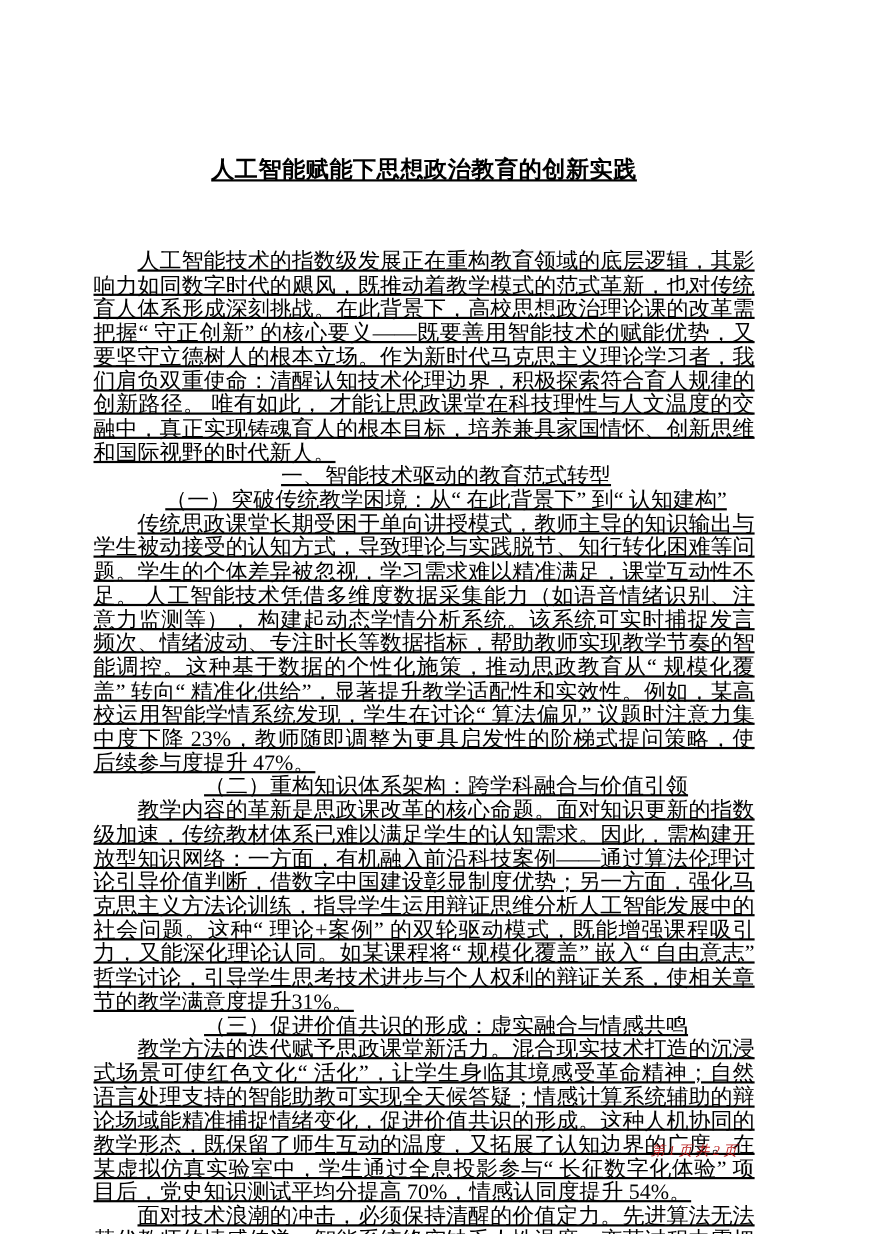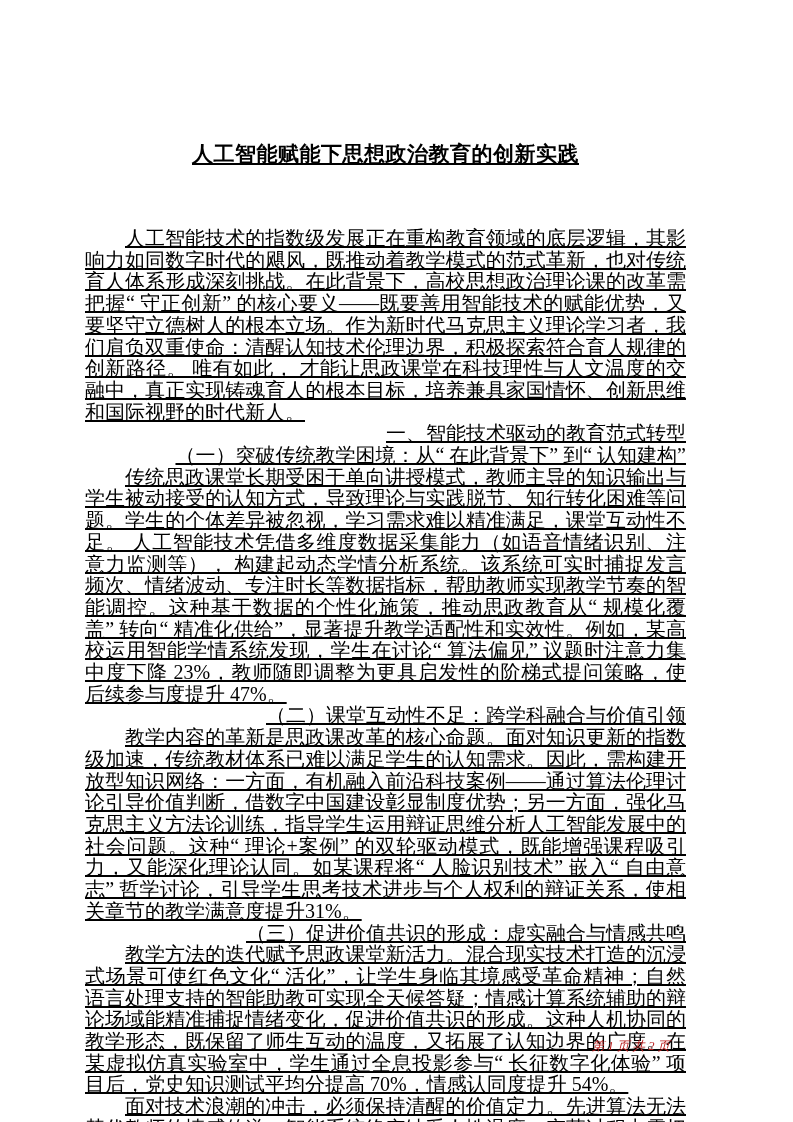--- a/index.html
+++ b/index.html
@@ -33,21 +33,21 @@
   }
   .para {
     margin: 0;
     font-size: 20px;
     line-height: 21.7px;
     text-align: justify;
     text-indent: 2em;
     word-break: break-all;
   }
   .heading {
-    text-align: right;
+    text-align: center;
   }
   .footer {
     position: absolute;
     top: 1038px;
     right: 123px;
     font-size: 12.5px;
     line-height: 16px;
     color: #b91c1c;
     font-style: italic;
   }
@@ -58,22 +58,22 @@
 <div class="page">
   <div class="content">
     <h1 class="doc-title">人工智能赋能下思想政治教育的创新实践</h1>
 
     <p class="para">人工智能技术的指数级发展正在重构教育领域的底层逻辑，其影响力如同数字时代的飓风，既推动着教学模式的范式革新，也对传统育人体系形成深刻挑战。在此背景下，高校思想政治理论课的改革需把握“ 守正创新” 的核心要义——既要善用智能技术的赋能优势，又要坚守立德树人的根本立场。作为新时代马克思主义理论学习者，我们肩负双重使命：清醒认知技术伦理边界，积极探索符合育人规律的创新路径。 唯有如此， 才能让思政课堂在科技理性与人文温度的交融中，真正实现铸魂育人的根本目标，培养兼具家国情怀、创新思维和国际视野的时代新人。</p>
 
     <p class="para heading">一、智能技术驱动的教育范式转型</p>
     <p class="para heading">（一）突破传统教学困境：从“ 在此背景下” 到“ 认知建构”</p>
     <p class="para">传统思政课堂长期受困于单向讲授模式，教师主导的知识输出与学生被动接受的认知方式，导致理论与实践脱节、知行转化困难等问题。学生的个体差异被忽视，学习需求难以精准满足，课堂互动性不足。 人工智能技术凭借多维度数据采集能力（如语音情绪识别、注意力监测等）， 构建起动态学情分析系统。该系统可实时捕捉发言频次、情绪波动、专注时长等数据指标，帮助教师实现教学节奏的智能调控。这种基于数据的个性化施策，推动思政教育从“ 规模化覆盖” 转向“ 精准化供给”，显著提升教学适配性和实效性。例如，某高校运用智能学情系统发现，学生在讨论“ 算法偏见” 议题时注意力集中度下降 23%，教师随即调整为更具启发性的阶梯式提问策略，使后续参与度提升 47%。</p>
 
-    <p class="para heading">（二）课堂互动性不足：跨学科融合与价值引领</p>
-    <p class="para">教学内容的革新是思政课改革的核心命题。面对知识更新的指数级加速，传统教材体系已难以满足学生的认知需求。因此，需构建开放型知识网络：一方面，有机融入前沿科技案例——通过算法伦理讨论引导价值判断，借数字中国建设彰显制度优势；另一方面，强化马克思主义方法论训练，指导学生运用辩证思维分析人工智能发展中的社会问题。这种“ 理论+案例” 的双轮驱动模式，既能增强课程吸引力，又能深化理论认同。如某课程将“ 人脸识别技术” 嵌入“ 自由意志” 哲学讨论，引导学生思考技术进步与个人权利的辩证关系，使相关章节的教学满意度提升31%。</p>
+    <p class="para heading">（二）重构知识体系架构：跨学科融合与价值引领</p>
+    <p class="para">教学内容的革新是思政课改革的核心命题。面对知识更新的指数级加速，传统教材体系已难以满足学生的认知需求。因此，需构建开放型知识网络：一方面，有机融入前沿科技案例——通过算法伦理讨论引导价值判断，借数字中国建设彰显制度优势；另一方面，强化马克思主义方法论训练，指导学生运用辩证思维分析人工智能发展中的社会问题。这种“ 理论+案例” 的双轮驱动模式，既能增强课程吸引力，又能深化理论认同。如某课程将“ 规模化覆盖” 嵌入“ 自由意志” 哲学讨论，引导学生思考技术进步与个人权利的辩证关系，使相关章节的教学满意度提升31%。</p>
 
     <p class="para heading">（三）促进价值共识的形成：虚实融合与情感共鸣</p>
     <p class="para">教学方法的迭代赋予思政课堂新活力。混合现实技术打造的沉浸式场景可使红色文化“ 活化”，让学生身临其境感受革命精神；自然语言处理支持的智能助教可实现全天候答疑；情感计算系统辅助的辩论场域能精准捕捉情绪变化，促进价值共识的形成。这种人机协同的教学形态，既保留了师生互动的温度，又拓展了认知边界的广度。在某虚拟仿真实验室中，学生通过全息投影参与“ 长征数字化体验” 项目后，党史知识测试平均分提高 70%，情感认同度提升 54%。</p>
 
     <p class="para">面对技术浪潮的冲击，必须保持清醒的价值定力。先进算法无法替代教师的情感传递，智能系统终究缺乏人性温度。变革过程中需把握三个原则：坚持政治性与学术性相统一，确保技术服务于主流意识形态建设；平衡工具理性与价值理性关系，防止陷入唯技术论误区；注重人机协同而非机器替代，维护教育的人文本质。例如，某校开发 AI 助教时明确设置“ 价值观校准模块”，当检测到学生讨论偏离社会主义核心价值观时自动触发引导提示，确保技术应用始终服务于育人目标。</p>
     <p class="para heading">二、技术应用的价值坚守与伦理反思</p>
   </div>
 
   <div class="footer">第 1 页 共 2 页</div>
 </div>

